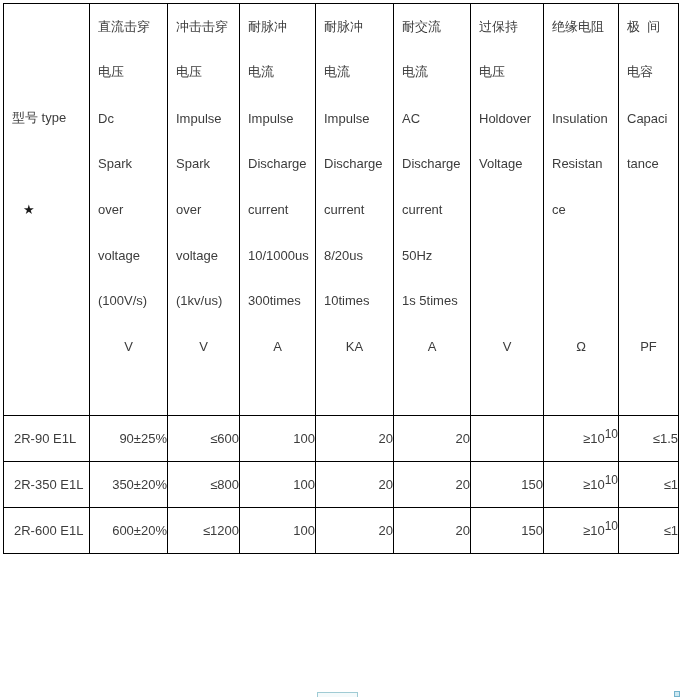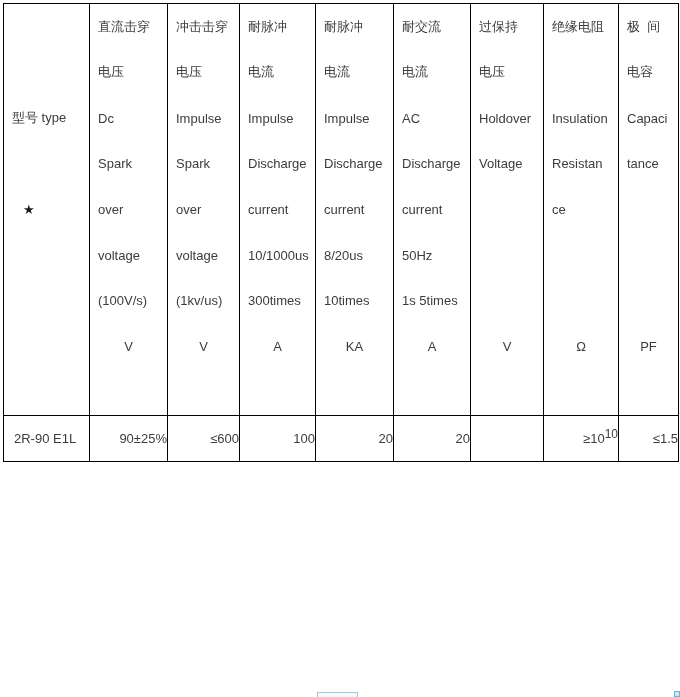--- a/index.html
+++ b/index.html
@@ -173,17 +173,39 @@
     <td class="model">2R-90 E1L</td>
     <td>90±25%</td>
     <td>≤600</td>
     <td>100</td>
     <td>20</td>
     <td>20</td>
     <td></td>
     <td><span>≥10</span><sup>10</sup></td>
     <td>≤1.5</td>
   </tr>
+  <tr class="drow">
+    <td class="model">2R-350 E1L</td>
+    <td>350±20%</td>
+    <td>≤800</td>
+    <td>100</td>
+    <td>20</td>
+    <td>20</td>
+    <td>150</td>
+    <td><span>≥10</span><sup>10</sup></td>
+    <td>≤1</td>
+  </tr>
+  <tr class="drow">
+    <td class="model">2R-600 E1L</td>
+    <td>600±20%</td>
+    <td>≤1200</td>
+    <td>100</td>
+    <td>20</td>
+    <td>20</td>
+    <td>150</td>
+    <td><span>≥10</span><sup>10</sup></td>
+    <td>≤1</td>
+  </tr>
 </tbody>
   </table>
 
 <div class="handle-bottom"></div>
 <div class="handle-corner"></div>
 
 </body></html>

